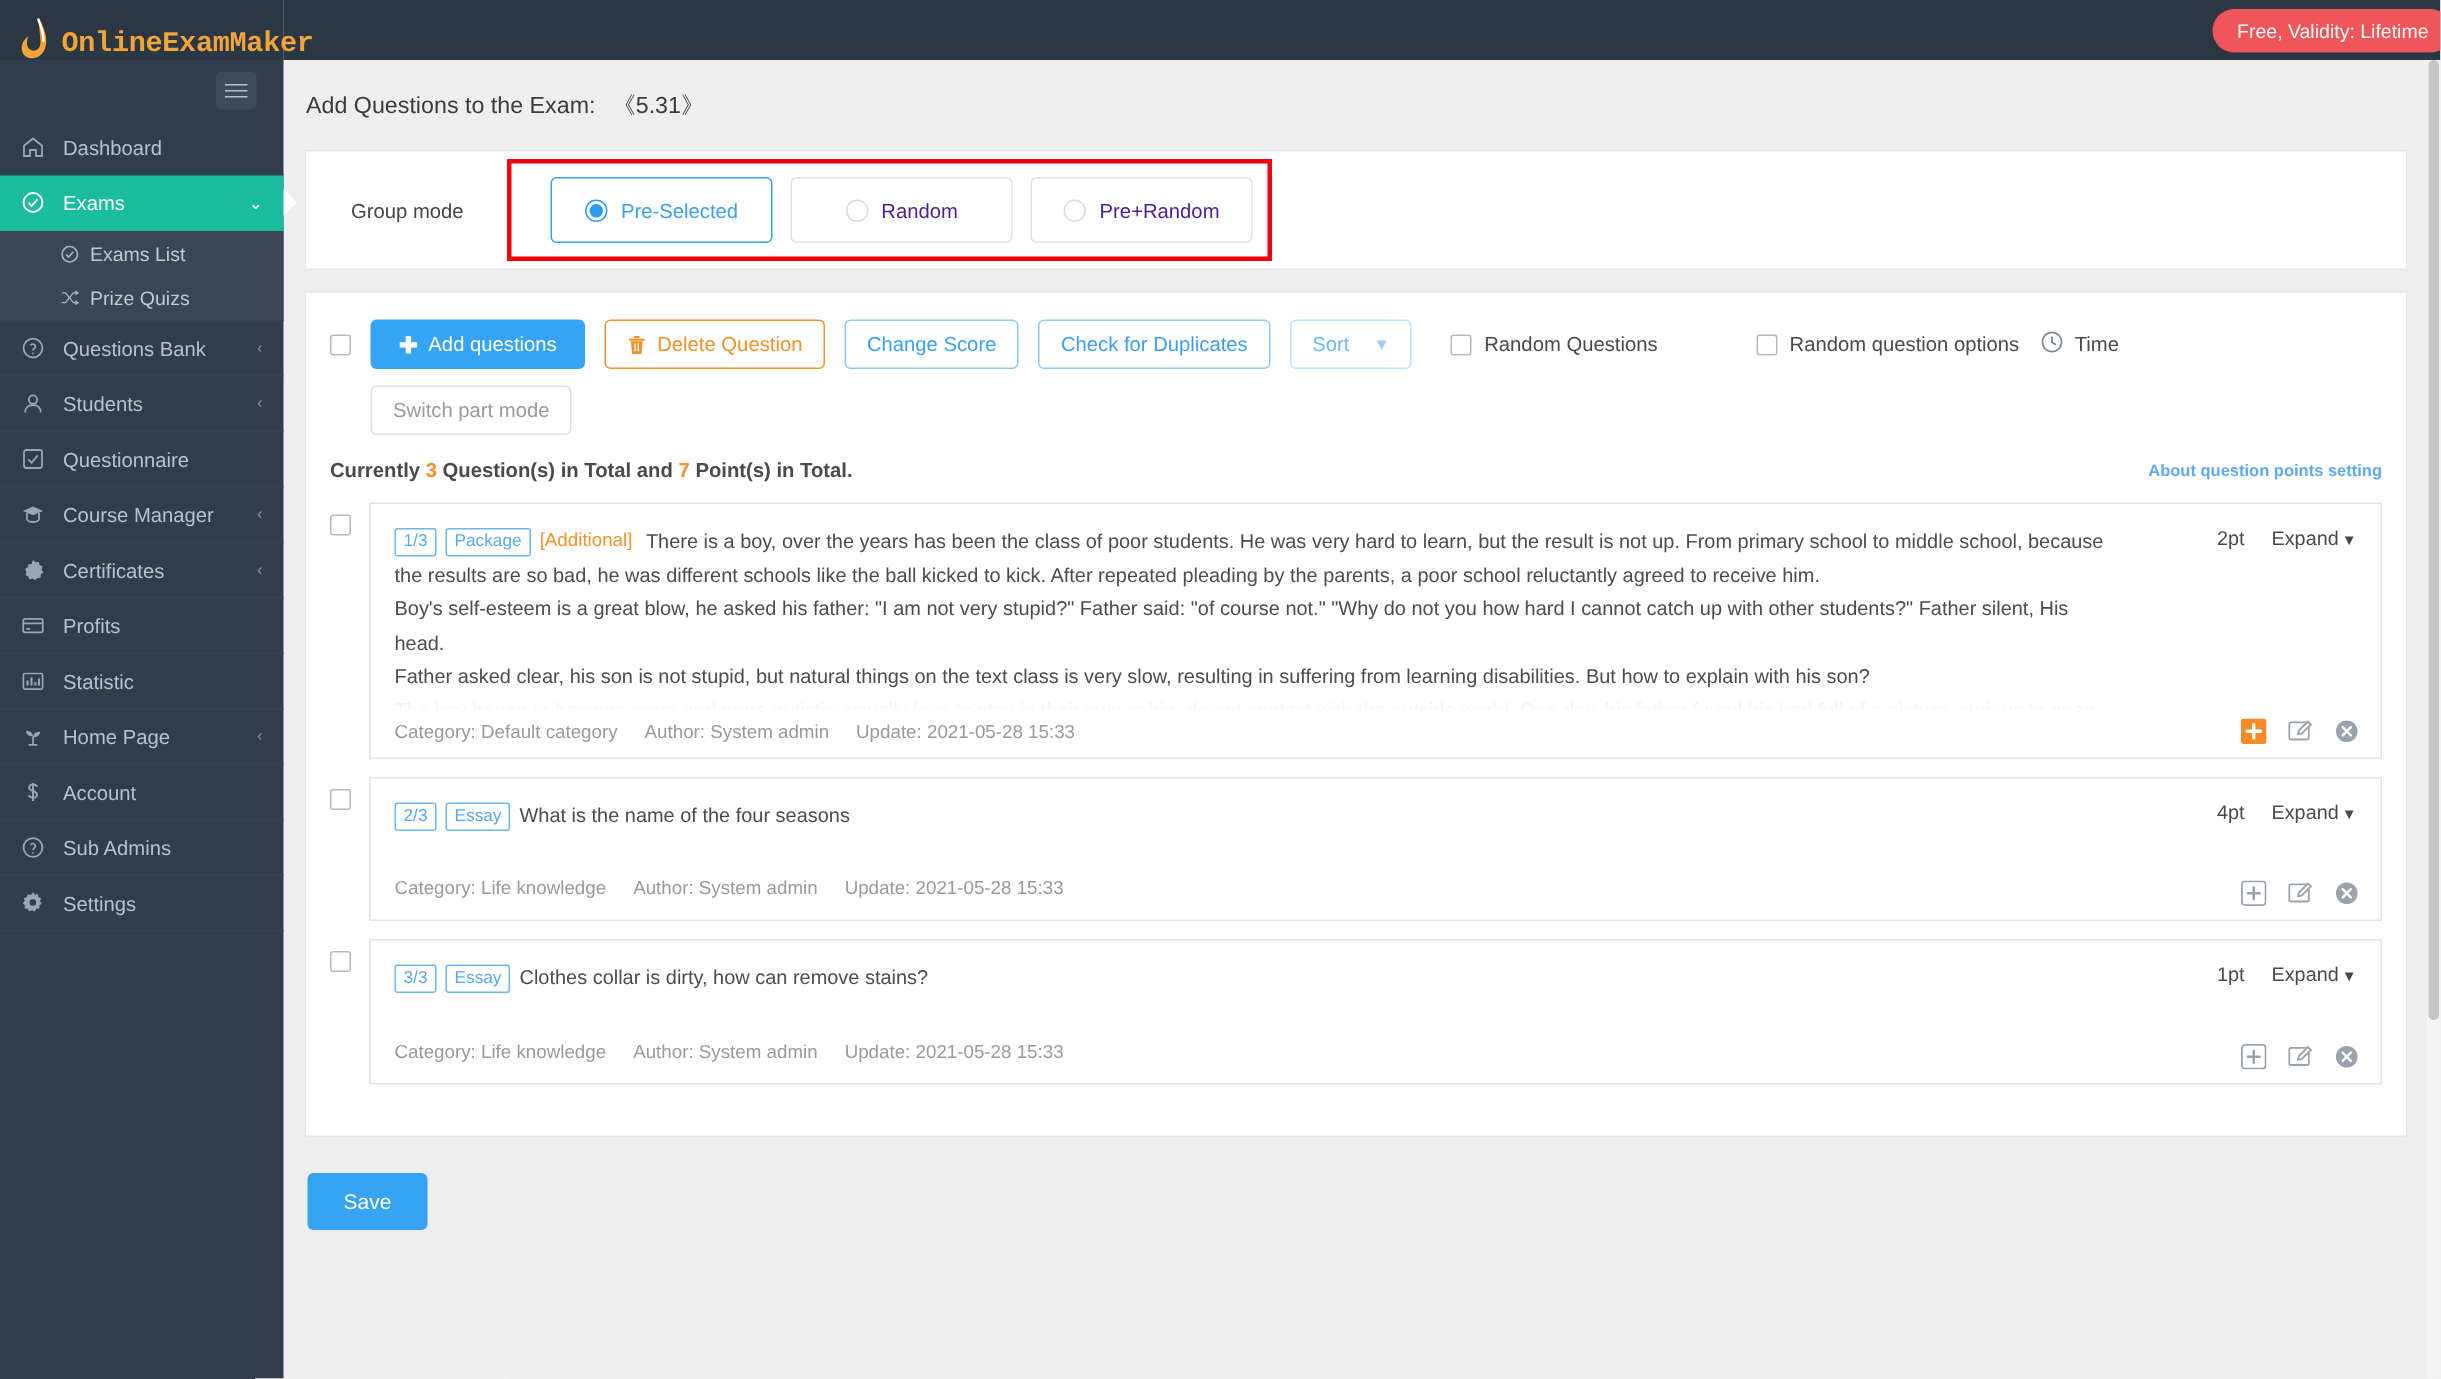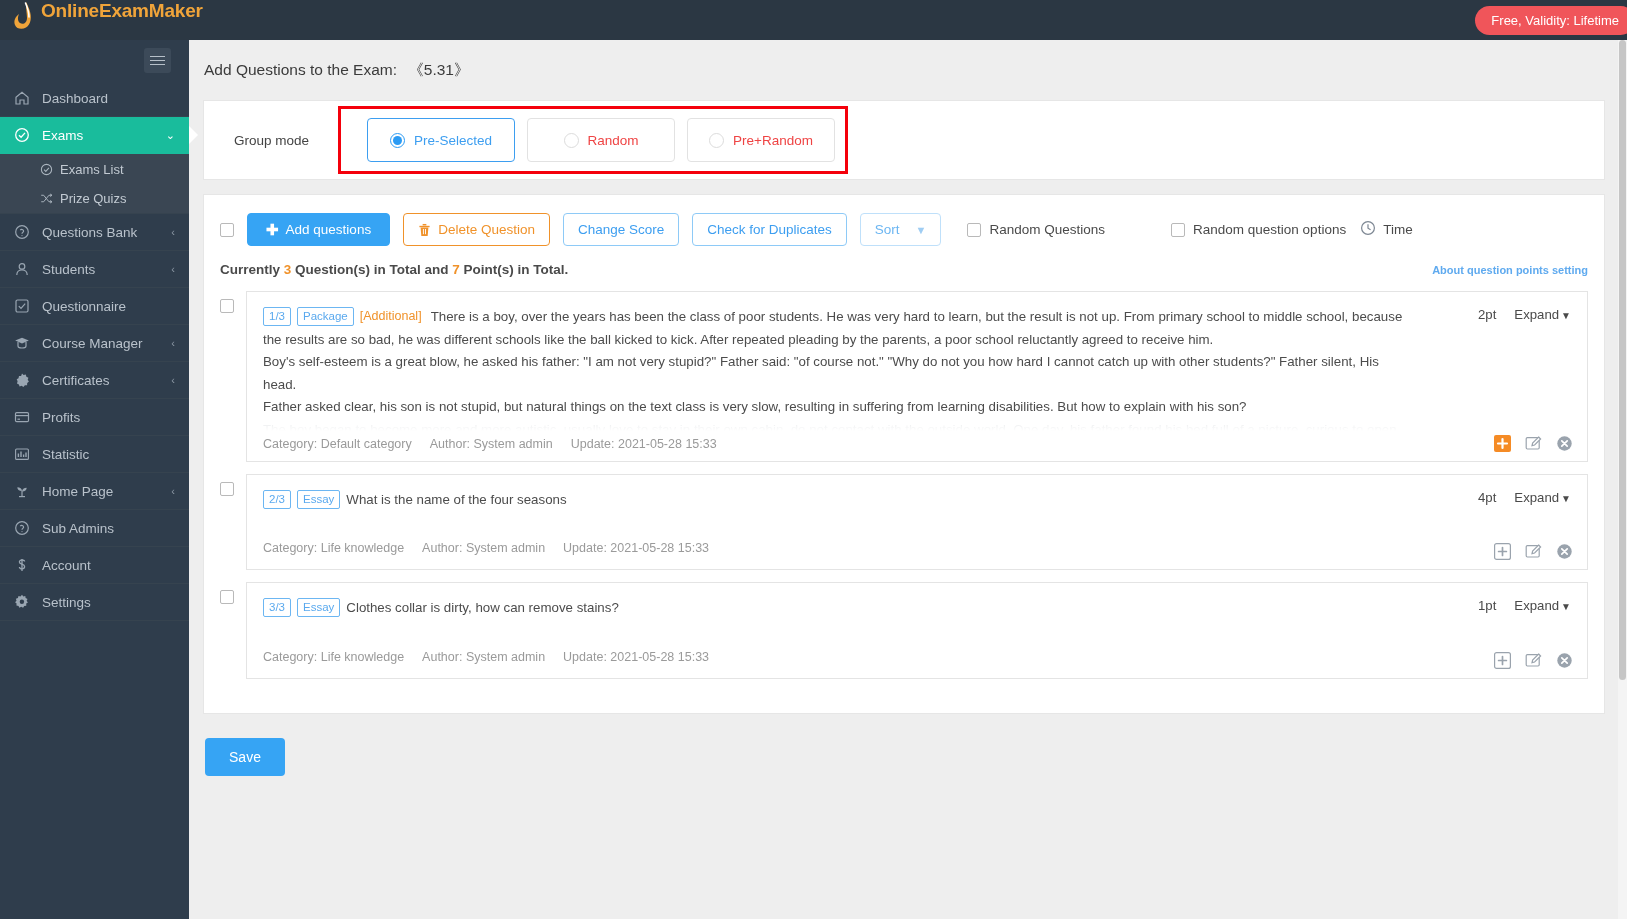--- a/index.html
+++ b/index.html
@@ -14,22 +14,23 @@
 
   
   .sidebar {
     width: 189px; min-width: 189px; height: 919px;
     background: #2f3d4c;
     display: flex; flex-direction: column;
     position: relative; z-index: 5;
   }
   .brand {
     height: 40px; background: #2b3743;
-    display: flex; align-items: flex-start;
+    display: flex; align-items: flex-end;
     padding-left: 12px;
+    font-family: Liberation Mono, monospace;
   }
   .brand-logo { width: 26px; height: 30px; position: relative; margin-right: 3px; }
   .brand-logo svg { display:block; }
   .brand-text {
     color: #f0a43a; font-size: 19px; font-weight: bold;
     letter-spacing: -0.2px;
   }
   .hamburger-row { height: 40px; display: flex; align-items: center; justify-content: flex-end; padding-right: 18px; }
   .hamburger {
     width: 27px; height: 25px; background: #3c4a59;
@@ -110,21 +111,21 @@
   .radio-card.sel { border-color:#3d9ef0;margin-left:17px; }
   .radio-card .rd {
     width:15px; height:15px; border-radius:50%;
     border:1px solid #dcdcdc; background:#fff;
     display:flex; align-items:center; justify-content:center;
   }
   .radio-card.sel .rd { border-color:#2b9bf4; }
   .radio-card.sel .rd::after {
     content:""; width:9px; height:9px; border-radius:50%; background:#2b9bf4;
   }
-  .radio-card .lbl { font-size:13.5px; color:#ef4444; }
+  .radio-card .lbl { font-size:13.5px; color:#4c1d95; }
   .radio-card.sel .lbl { color:#3d9ef0; }
 
   
   .panel2 { background:#fff; margin: 14px 22px 0 14px; border:1px solid #e6e6e6; padding-bottom: 22px; }
   .tb-row { display:flex; align-items:center; padding: 18px 0 0 16px; flex-wrap:nowrap; }
   .cb {
     width:14px; height:14px; border:1px solid #b9b9b9; border-radius:2px;
     background:#fff; display:inline-block; cursor:pointer; flex:none;
   }
   .btn {
@@ -354,38 +355,38 @@
           <path d="M8 8.6 C11 8.6 12.7 7 12.7 4.8 C10.1 4.8 8 6.2 8 8.6 Z" fill="currentColor" stroke="none"></path>
           <path d="M5 13.6 H11"></path>
         </svg>
       </span>
       <span>Home Page</span>
       <span class="chev">‹</span>
     </div>
 
     <div class="nav-item">
       <span class="ico">
+        <svg width="16" height="16" viewBox="0 0 16 16" fill="none" stroke="currentColor" stroke-width="1.3">
+          <path d="M8 2 V14"></path>
+            <path d="M10.6 4.6 C10.6 3.5 9.4 3 8 3 C6.6 3 5.4 3.7 5.4 5 C5.4 7.8 10.6 6.6 10.6 9.6 C10.6 11 9.4 11.8 8 11.8 C6.6 11.8 5.4 11.2 5.4 10"></path>
+        </svg>
+      </span>
+      <span>Account</span>
+      <span class="chev"></span>
+    </div>
+
+    <div class="nav-item">
+      <span class="ico">
         <svg width="16" height="16" viewBox="0 0 16 16" fill="none" stroke="currentColor" stroke-width="1.2">
           <circle cx="8" cy="8" r="6.3"></circle>
             <path d="M6.3 6.2 A1.8 1.8 0 0 1 9.6 7.1 C9.6 8.4 8 8.4 8 9.7"></path>
             <circle cx="8" cy="11.6" r="0.6" fill="currentColor" stroke="none"></circle>
         </svg>
       </span>
       <span>Sub Admins</span>
-      <span class="chev"></span>
-    </div>
-
-    <div class="nav-item">
-      <span class="ico">
-        <svg width="16" height="16" viewBox="0 0 16 16" fill="none" stroke="currentColor" stroke-width="1.3">
-          <path d="M8 2 V14"></path>
-            <path d="M10.6 4.6 C10.6 3.5 9.4 3 8 3 C6.6 3 5.4 3.7 5.4 5 C5.4 7.8 10.6 6.6 10.6 9.6 C10.6 11 9.4 11.8 8 11.8 C6.6 11.8 5.4 11.2 5.4 10"></path>
-        </svg>
-      </span>
-      <span>Account</span>
       <span class="chev"></span>
     </div>
 
     <div class="nav-item">
       <span class="ico">
         <svg width="16" height="16" viewBox="0 0 16 16">
           <path d="M8 0.8 L9.3 2.5 L11.3 2 L11.6 4.1 L13.5 4.9 L12.6 6.8 L13.9 8.4 L12.2 9.6 L12.3 11.7 L10.2 11.9 L9.1 13.7 L7.2 12.8 L5.4 13.7 L4.5 11.9 L2.4 11.6 L2.6 9.5 L1.1 8.2 L2.5 6.7 L1.9 4.7 L3.9 4.1 L4.5 2.1 L6.5 2.6 Z" fill="currentColor"></path>
           <circle cx="7.9" cy="7.7" r="2.2" fill="#2f3d4c"></circle>
         </svg>
       </span>
@@ -475,20 +476,26 @@
           <span>
             <svg width="16" height="16" viewBox="0 0 16 16" fill="none" stroke="#7d8793" stroke-width="1.2">
               <circle cx="8" cy="8" r="6.4"></circle>
                 <path d="M8 4.3 V8.2 L10.6 9.8"></path>
             </svg>
           </span>
           <span>Time</span>
         </span>
       </div>
 
+      <div class="tb-row2">
+        <span style="width:27px;flex:none;"></span>
+        <div class="btn btn-muted">
+          <span>Switch part mode</span>
+        </div>
+      </div>
 
       <div class="count-row">
         <div>
           <span>Currently</span>
           <span class="num">3</span>
           <span>Question(s) in Total and</span>
           <span class="num">7</span>
           <span>Point(s) in Total.</span>
         </div>
         <div class="about-link">About question points setting</div>

